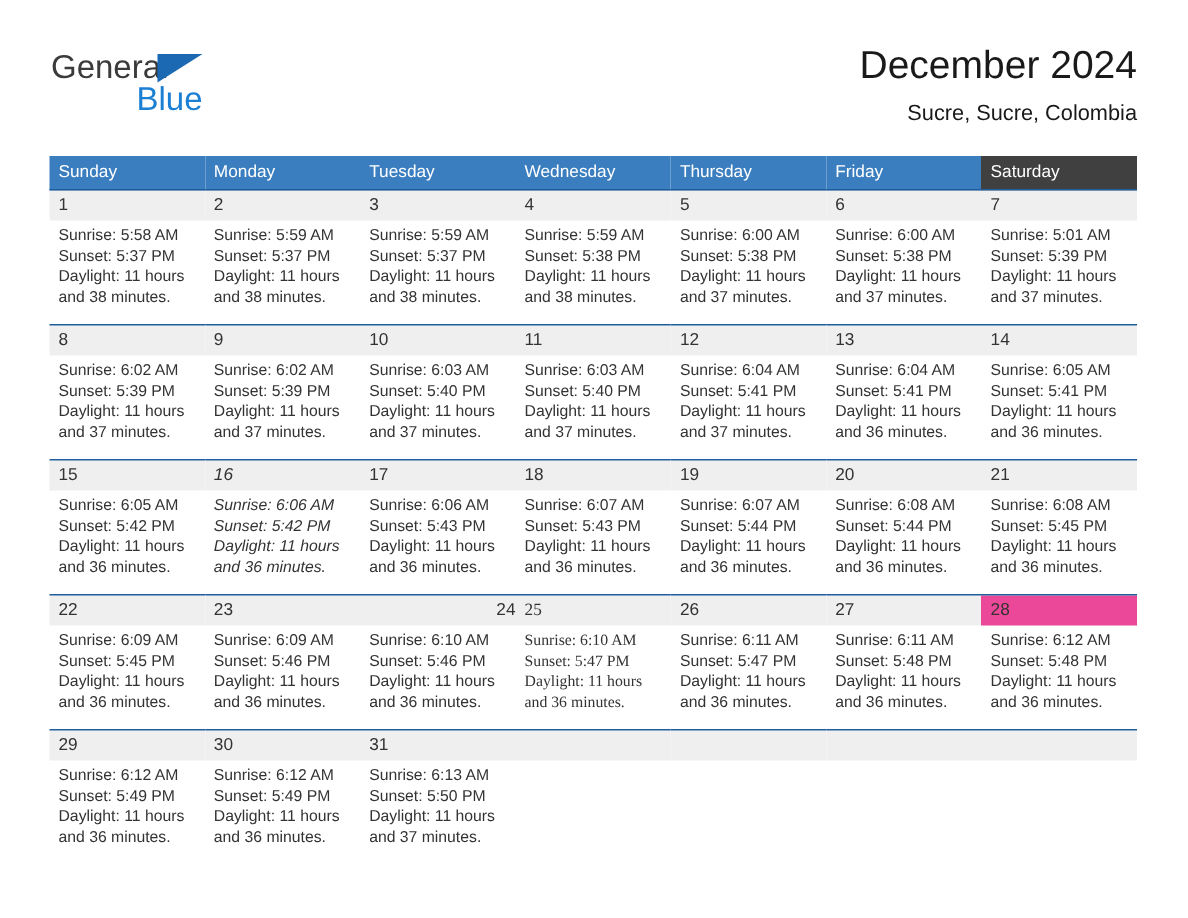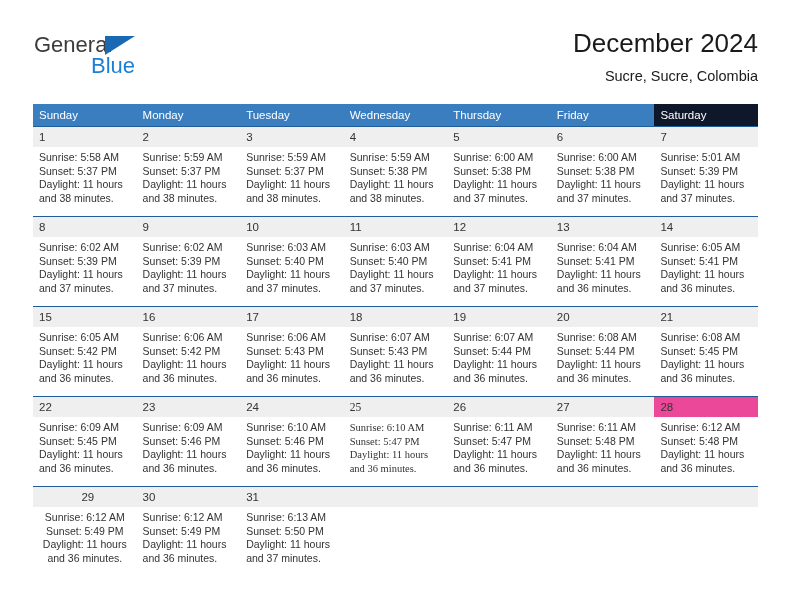--- a/index.html
+++ b/index.html
@@ -150,21 +150,21 @@
 
   <table class="calendar">
     <thead>
       <tr>
         <th style="background: rgb(58, 126, 191);">Sunday</th>
         <th style="background: rgb(58, 126, 191);">Monday</th>
         <th style="background: rgb(58, 126, 191);">Tuesday</th>
         <th style="background: rgb(58, 126, 191);">Wednesday</th>
         <th style="background: rgb(58, 126, 191); margin-left: 39px;">Thursday</th>
         <th style="background: rgb(58, 126, 191);">Friday</th>
-        <th style="background: #0f172a;">Saturday</th>
+        <th style="background: #404040;">Saturday</th>
       </tr>
     </thead>
     <tbody>
         <tr>
           <td style="border-top-color: rgb(31, 92, 153);">
             <div class="daynum" style="background: rgb(239, 239, 239);">1</div>
             <div class="dayinfo">
               <div>Sunrise: 5:58 AM</div>
               <div>Sunset: 5:37 PM</div>
               <div>Daylight: 11 hours</div>
@@ -294,21 +294,21 @@
         <tr>
           <td style="border-top-color: rgb(31, 92, 153);">
             <div class="daynum" style="background: rgb(239, 239, 239);">15</div>
             <div class="dayinfo">
               <div>Sunrise: 6:05 AM</div>
               <div>Sunset: 5:42 PM</div>
               <div>Daylight: 11 hours</div>
               <div>and 36 minutes.</div>
             </div>
           </td>
-          <td style="border-top-color: rgb(31, 92, 153);">
+          <td style="border-top-color: rgb(31, 92, 153); font-style: italic;">
             <div class="daynum" style="background: rgb(239, 239, 239);">16</div>
             <div class="dayinfo">
               <div>Sunrise: 6:06 AM</div>
               <div>Sunset: 5:42 PM</div>
               <div>Daylight: 11 hours</div>
               <div>and 36 minutes.</div>
             </div>
           </td>
           <td style="border-top-color: rgb(31, 92, 153);">
             <div class="daynum" style="background: rgb(239, 239, 239);">17</div>
@@ -369,21 +369,21 @@
           <td style="border-top-color: rgb(31, 92, 153); margin-top: 20px;">
             <div class="daynum" style="background: rgb(239, 239, 239);">23</div>
             <div class="dayinfo">
               <div>Sunrise: 6:09 AM</div>
               <div>Sunset: 5:46 PM</div>
               <div>Daylight: 11 hours</div>
               <div>and 36 minutes.</div>
             </div>
           </td>
           <td style="border-top-color: rgb(31, 92, 153);">
-            <div class="daynum" style="background: rgb(239, 239, 239);">24</div>
+            <div class="daynum" style="background: rgb(239, 239, 239); text-align: right;">24</div>
             <div class="dayinfo">
               <div>Sunrise: 6:10 AM</div>
               <div>Sunset: 5:46 PM</div>
               <div>Daylight: 11 hours</div>
               <div>and 36 minutes.</div>
             </div>
           </td>
           <td style="border-top-color: rgb(31, 92, 153); font-family: Liberation Serif, serif;">
             <div class="daynum" style="background: rgb(239, 239, 239);">25</div>
             <div class="dayinfo">
@@ -415,21 +415,21 @@
             <div class="daynum" style="background: #ec4899;">28</div>
             <div class="dayinfo">
               <div>Sunrise: 6:12 AM</div>
               <div>Sunset: 5:48 PM</div>
               <div>Daylight: 11 hours</div>
               <div>and 36 minutes.</div>
             </div>
           </td>
         </tr>
         <tr>
-          <td style="border-top-color: rgb(31, 92, 153); text-align: center;">
+          <td style="border-top-color: rgb(31, 92, 153);">
             <div class="daynum" style="background: rgb(239, 239, 239);">29</div>
             <div class="dayinfo">
               <div>Sunrise: 6:12 AM</div>
               <div>Sunset: 5:49 PM</div>
               <div>Daylight: 11 hours</div>
               <div>and 36 minutes.</div>
             </div>
           </td>
           <td style="border-top-color: rgb(31, 92, 153); margin-top: 12px;">
             <div class="daynum" style="background: rgb(239, 239, 239);">30</div>

